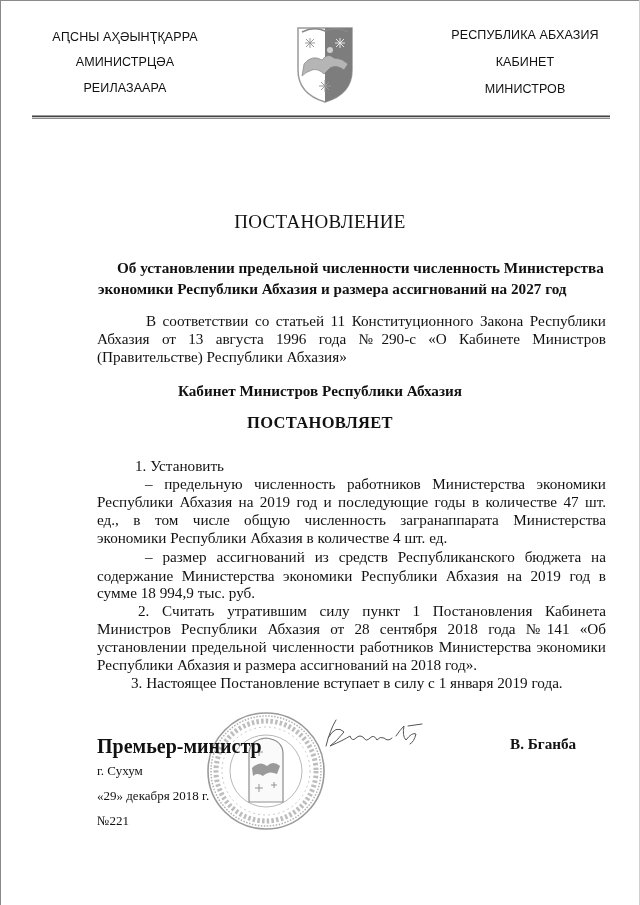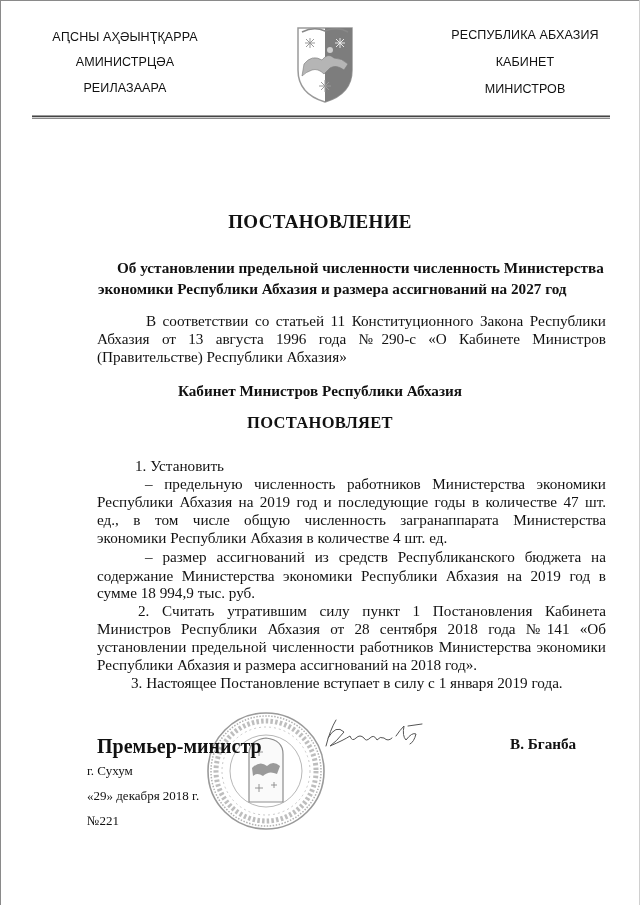--- a/index.html
+++ b/index.html
@@ -17,34 +17,34 @@
     .hdr { position: absolute; font-family: "Liberation Sans", sans-serif; font-size: 12.5px; color: #111; text-align: center; letter-spacing: 0.1px; }
     .hdr-left { left: 30px; width: 190px; }
     .hdr-right { left: 430px; width: 190px; }
     .hdr .l { position: absolute; left: 0; width: 100%; white-space: nowrap; }
 
     .emblem { position: absolute; left: 294px; top: 24px; width: 62px; height: 80px; }
 
     .rule { position: absolute; left: 32px; top: 115px; width: 578px; height: 4px;
       background: linear-gradient(#9a9a9a 0 1px, #444 1px 2px, #cfcfcf 2px 3px, #8a8a8a 3px 4px); }
 
-    .title { position: absolute; left: 0; width: 640px; text-align: center; top: 211px; font-size: 19px; font-weight: bold; letter-spacing: 0.3px; }
+    .title { position: absolute; left: 0; width: 640px; text-align: center; top: 211px; font-size: 19px; font-weight: normal; letter-spacing: 0.3px; }
 
     .subtitle { position: absolute; left: 98px; width: 508px; font-size: 15.2px; font-weight: bold; }
     .subtitle .l { position: absolute; white-space: nowrap; }
 
     .para { position: absolute; left: 97px; width: 509px; font-size: 15.2px; }
     .jl { position: absolute; left: 0; width: 509px; white-space: nowrap; text-align: justify; text-align-last: justify; line-height: 18px; }
     .nl { position: absolute; white-space: nowrap; line-height: 18px; }
 
     .center-bold { position: absolute; left: 0; width: 640px; text-align: center; font-weight: bold; }
 
     .sig-title { position: absolute; left: 97px; top: 735px; font-size: 20px; font-weight: bold; }
     .sig-name { position: absolute; left: 510px; top: 735px; font-size: 15.2px; font-weight: bold; }
-    .meta { position: absolute; left: 87px; font-size: 13px; }
+    .meta { position: absolute; left: 97px; font-size: 13px; }
 
     .stamp { position: absolute; left: 205px; top: 710px; width: 122px; height: 122px; }
     .signature { position: absolute; left: 322px; top: 716px; width: 110px; height: 36px; }
   </style>
 </head>
 <body>
 
 <div class="page-border-top"></div>
 <div class="page-border-left"></div>
 <div class="page-border-right"></div>

